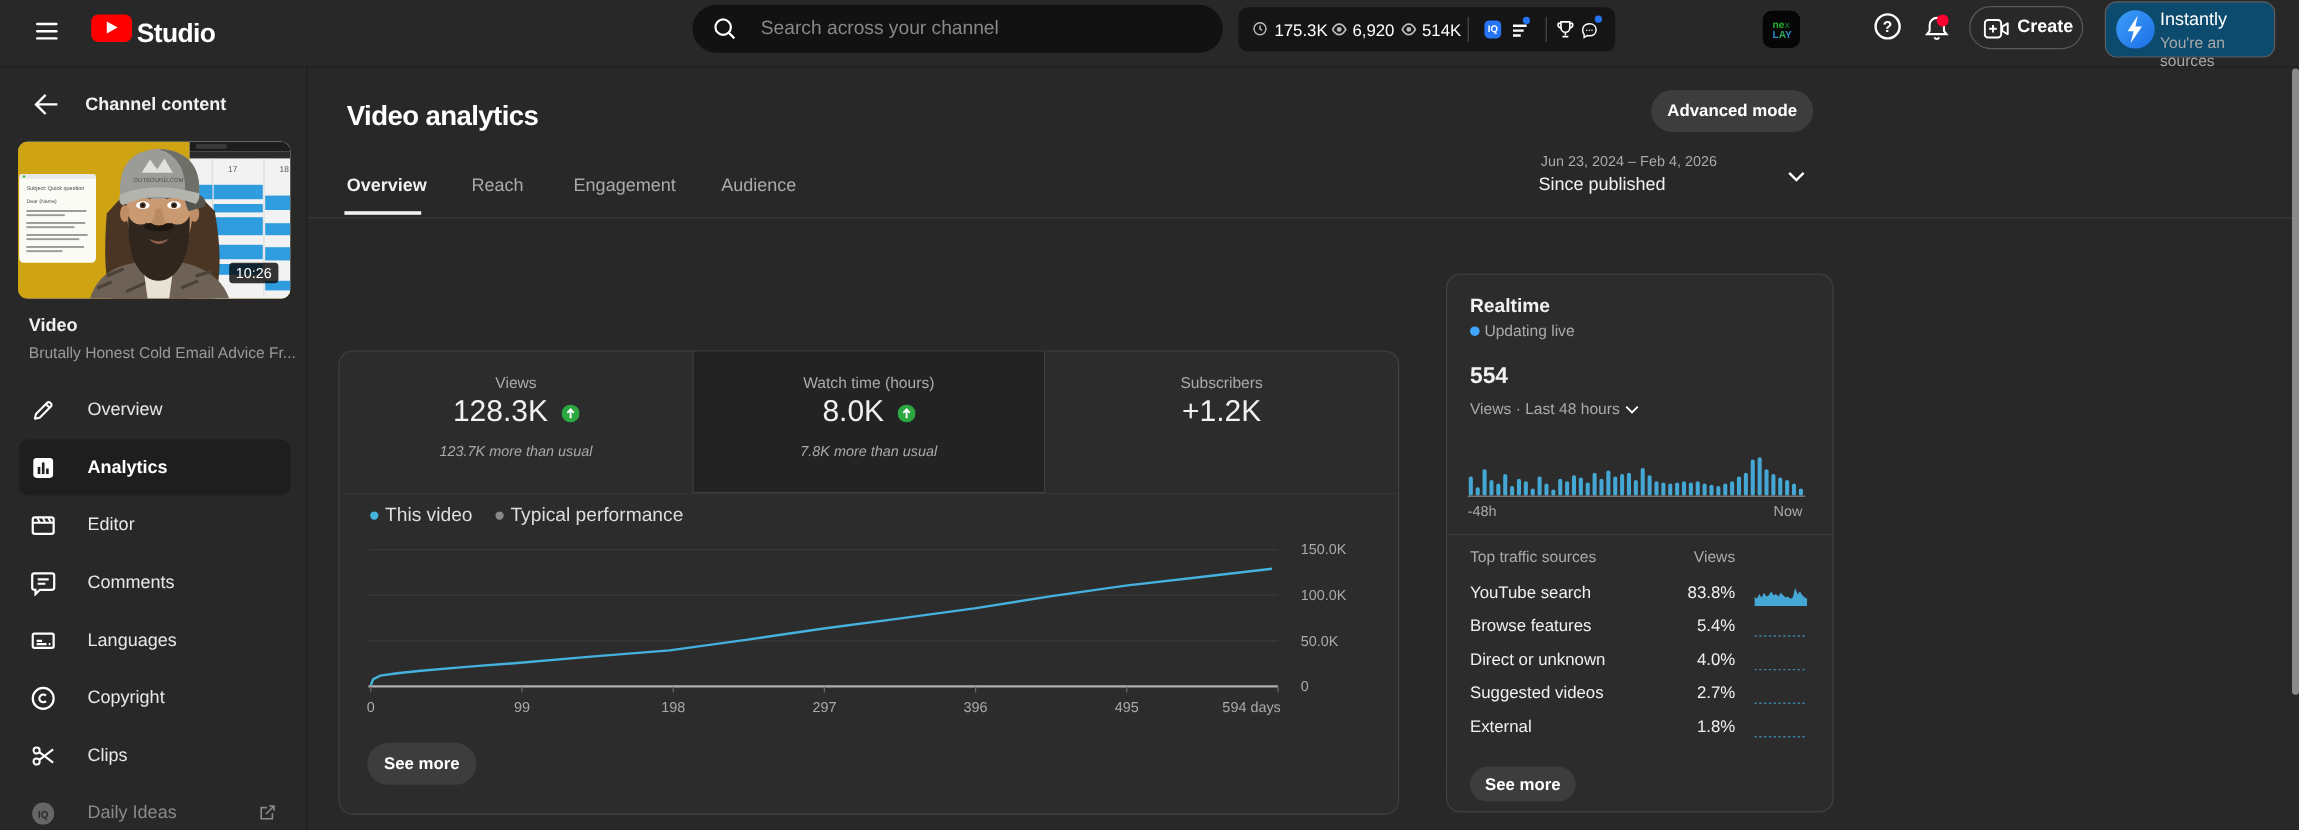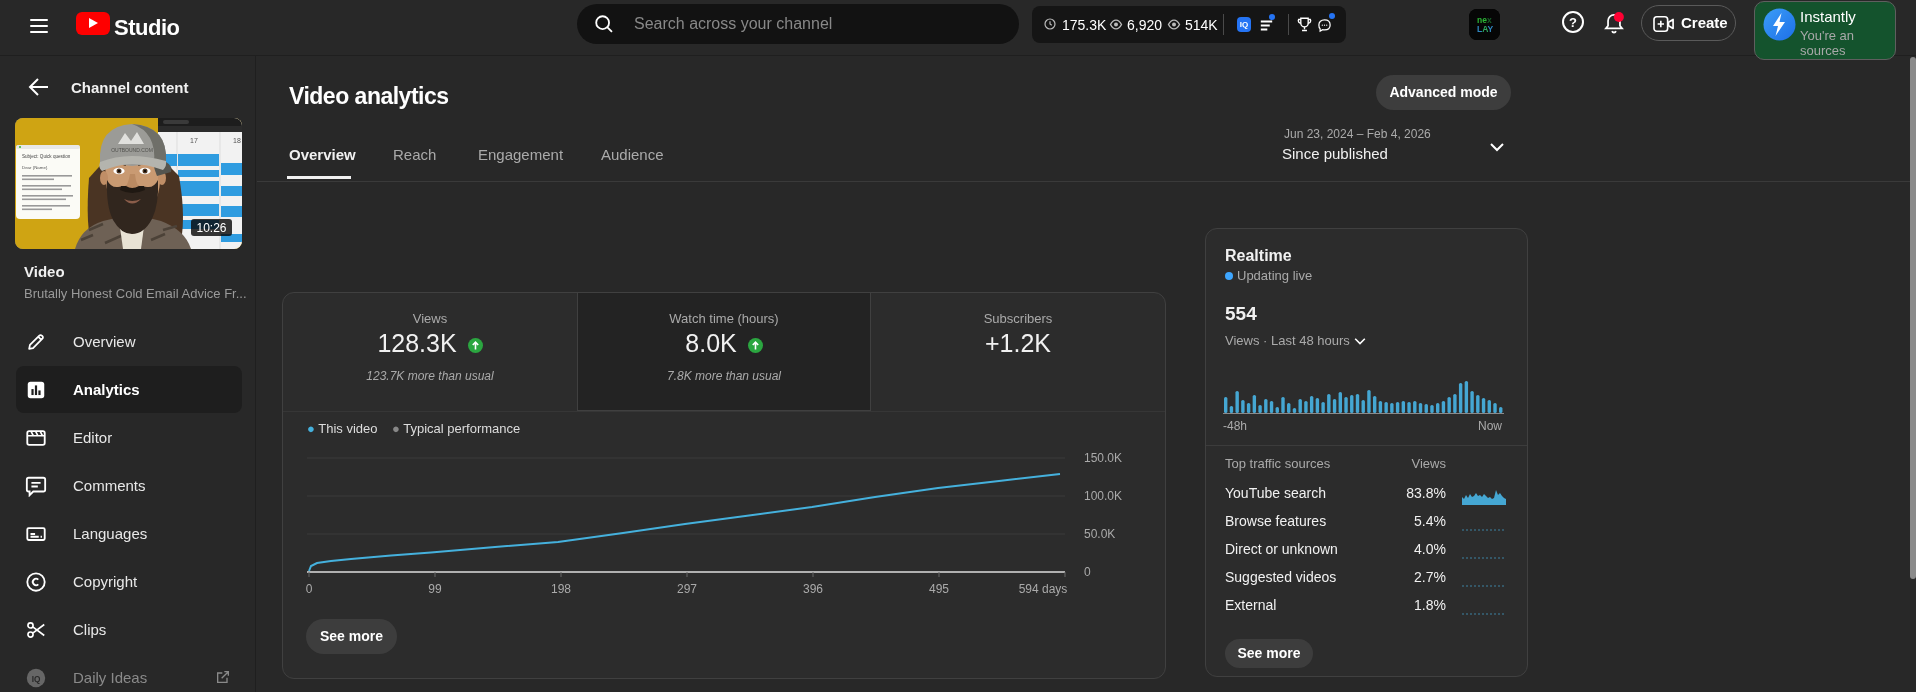--- a/index.html
+++ b/index.html
@@ -19,21 +19,21 @@
 #searchbox svg { position:absolute; left:16px; top:9px; }
 #searchbox span { position:absolute; left:57px; top:11px; color:#888888; font-size:16px; }
 
 #extbox { position:absolute; left:1032px; top:6px; width:314px; height:37px; background:#151515; border-radius:8px; color:#fff; font-size:14px; }
 
 #avatar { position:absolute; left:1469px; top:9px; width:31px; height:31px; background:#000; border-radius:8px; overflow:hidden; }
 #help { position:absolute; left:1561px; top:10px; }
 #bell { position:absolute; left:1601px; top:10px; }
 #createbtn { position:absolute; left:1641px; top:5px; width:95px; height:36px; border:1px solid #5a5a5a; border-radius:18px; color:#fff; }
 #createbtn span { position:absolute; left:39px; top:8px; font-size:15px; font-weight:bold; }
-#instantly { position:absolute; left:1754px; top:1px; width:142px; height:59px; background:#14532d; border:1px solid #5f5f5f; border-radius:10px; }
+#instantly { position:absolute; left:1754px; top:1px; width:142px; height:47px; background:#0c4a6e; border:1px solid #5f5f5f; border-radius:10px; }
 #instantly .t1 { position:absolute; left:45px; top:6px; color:#fff; font-size:15px; }
 #instantly .t2 { position:absolute; left:45px; top:26px; color:#a8a8a8; font-size:13px; }
 
 
 #sidebar { position:absolute; left:0; top:56px; width:256px; height:636px; background:#282828; border-right:1px solid #1f1f1f; }
 #back-arrow { position:absolute; left:28px; top:22px; }
 #cc-title { position:absolute; left:71px; top:23px; color:#f1f1f1; font-size:15px; font-weight:bold; }
 #thumb { position:absolute; left:15px; top:62px; width:227px; height:131px; border-radius:8px; overflow:hidden; background:#888; }
 #vid-title { position:absolute; left:24px; top:207px; color:#f1f1f1; font-size:15px; font-weight:bold; }
 #vid-sub { position:absolute; left:24px; top:230px; color:#9a9a9a; font-size:13px; }
@@ -61,21 +61,21 @@
 #card { position:absolute; left:25px; top:235px; width:884px; height:387px; background:#2c2c2c; border:1px solid #404040; border-radius:12px; }
 .stat-col { position:absolute; top:0; height:118px; width:294px; }
 .stat-col .lab { position:absolute; top:18px; width:100%; text-align:center; color:#aaaaaa; font-size:13px; }
 .stat-col .val { position:absolute; top:36px; width:100%; text-align:center; color:#f1f1f1; font-size:25px; }
 .stat-col .val .uparr { vertical-align:-1px; margin-left:4px; }
 .stat-col .sub { position:absolute; top:76px; width:100%; text-align:center; color:#aaaaaa; font-size:12px; font-style:italic; }
 #col2 { left:294px; background:#232323; border-left:1px solid #404040; border-right:1px solid #404040; border-bottom:1px solid #404040; }
 #col1 { left:0; } #col3 { left:588px; }
 
 #tabsep { position:absolute; left:0; top:118px; width:100%; height:1px; background:#363636; }
-#legend { position:absolute; left:24px; top:128px; font-size:13px; color:#dddddd; }
+#legend { position:absolute; left:24px; top:128px; font-size:16px; color:#dddddd; }
 #chart { position:absolute; left:0px; top:140px; height:170px; }
 #seemore1 { position:absolute; left:23px; top:326px; width:91px; height:35px; background:#3d3d3d; border-radius:18px; text-align:center; line-height:35px; color:#fff; font-size:14px; font-weight:bold; }
 
 
 #rt { position:absolute; left:948px; top:143px; width:323px; height:449px; background:#2c2c2c; border:1px solid #404040; border-radius:12px;margin-top:28px; }
 #rt .title { position:absolute; left:19px; top:18px; color:#f1f1f1; font-size:16px; font-weight:bold; }
 #rt .live { position:absolute; left:31px; top:39px; color:#aaaaaa; font-size:13px; }
 #rt .livedot { position:absolute; left:19px; top:43px; width:8px; height:8px; border-radius:50%; background:#3ea6ff; }
 #rt .count { position:absolute; left:19px; top:74px; color:#f1f1f1; font-size:19px; font-weight:bold; }
 #rt .viewslast { position:absolute; left:19px; top:104px; color:#aaaaaa; font-size:13px; }

